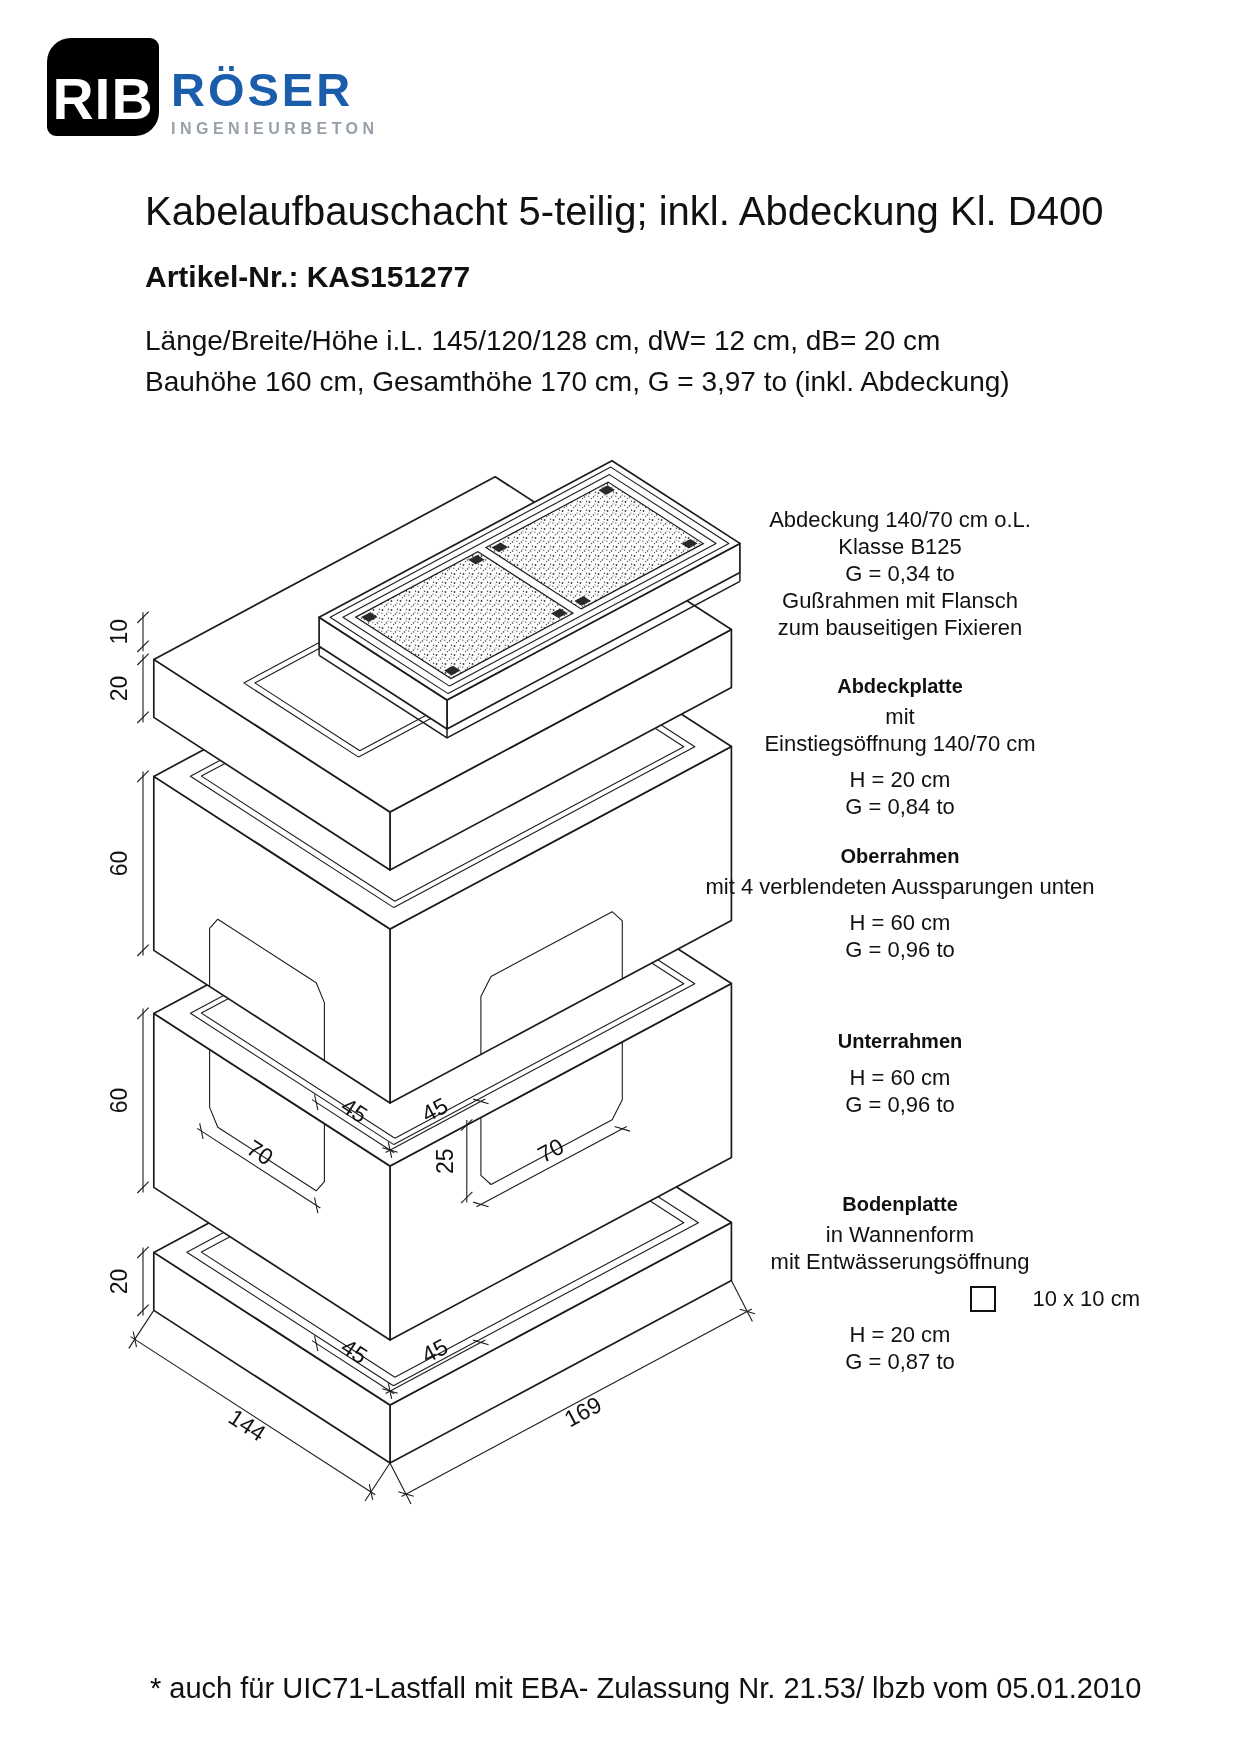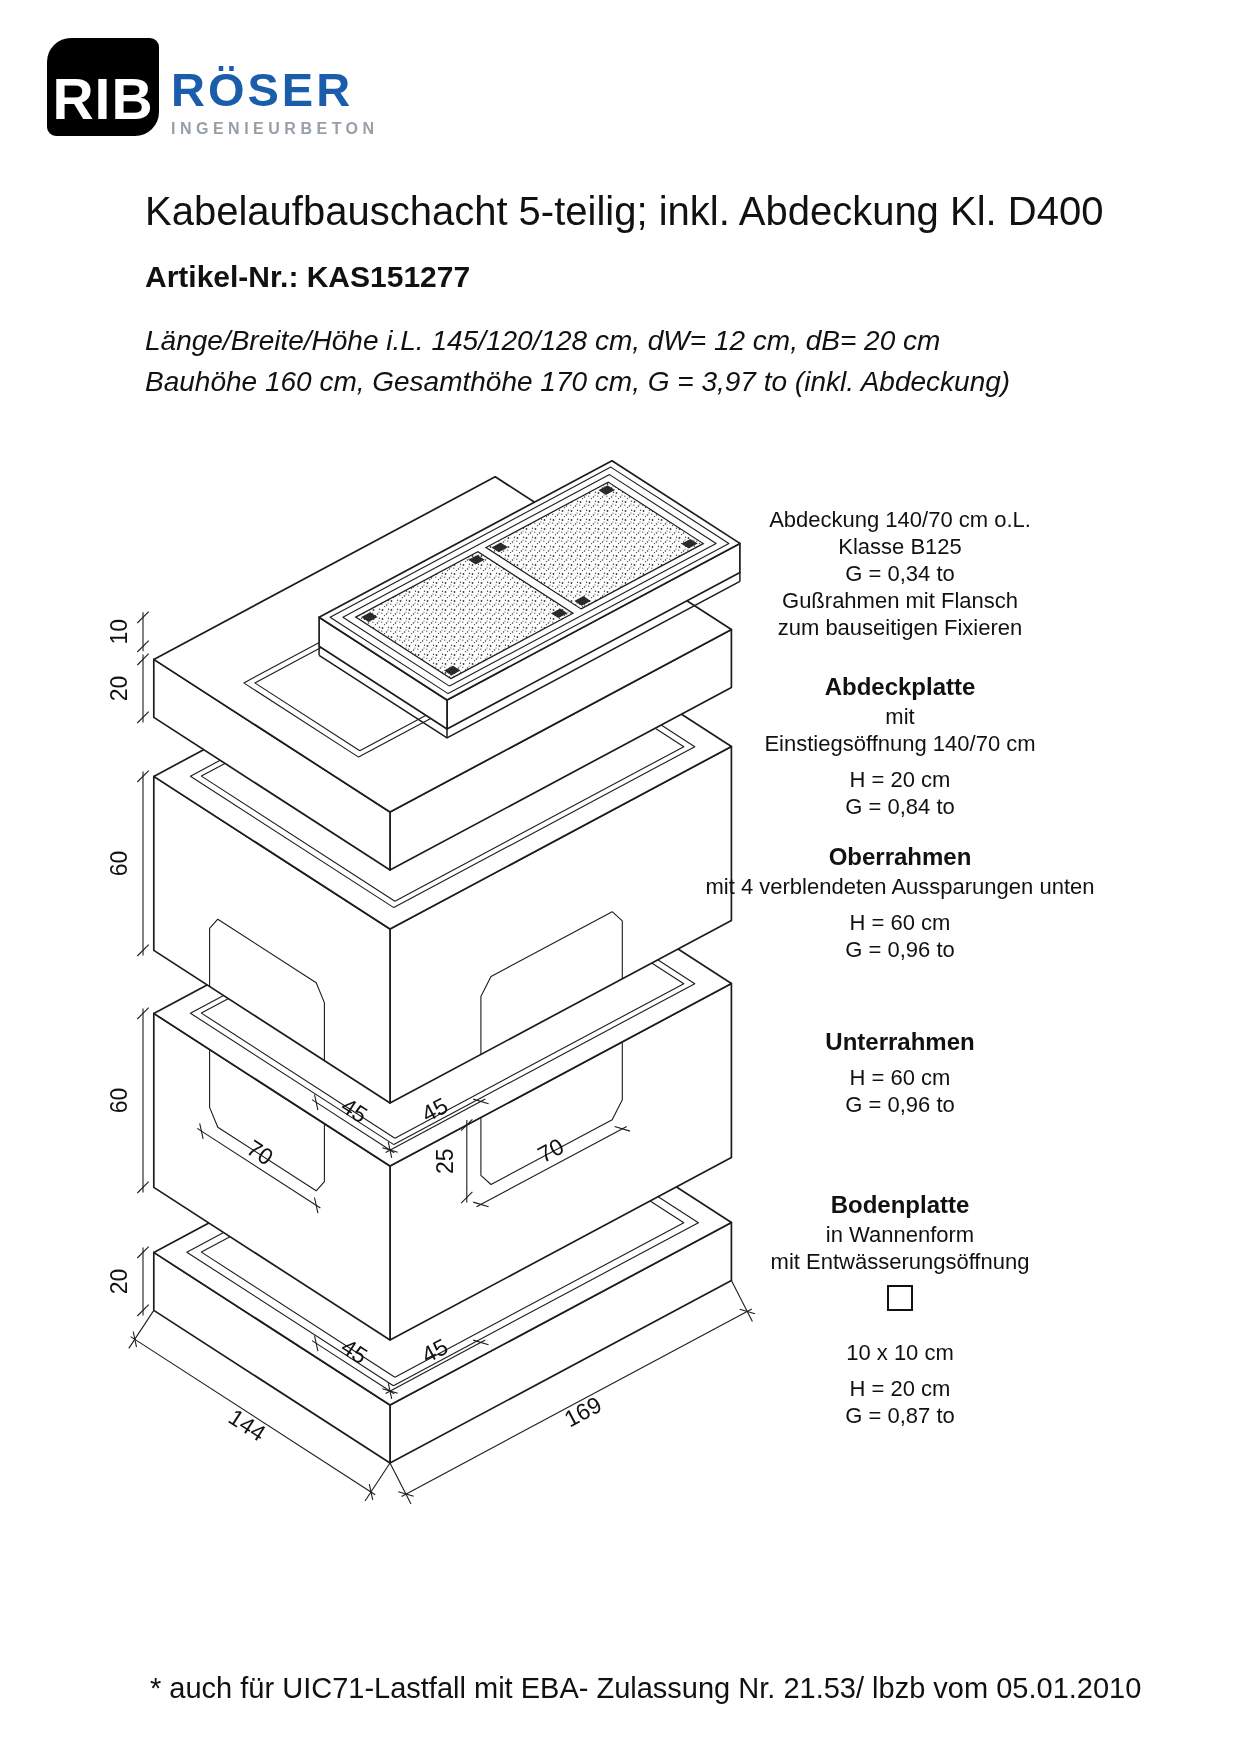--- a/index.html
+++ b/index.html
@@ -12,42 +12,42 @@
              display:flex;align-items:flex-end;justify-content:center;}
   .logo-mark span{color:#fff;font-size:57px;font-weight:800;letter-spacing:1px;line-height:1;
                   padding-bottom:8px;}
   .logo-text{margin-left:12px;padding-top:28px;}
   .logo-name{font-size:47px;font-weight:700;color:#1a5dab;letter-spacing:3px;line-height:1;}
   .logo-sub{font-size:16px;font-weight:700;color:#97a0a8;letter-spacing:4.5px;margin-top:7px;}
 
   
   .title{position:absolute;left:145px;top:189px;font-size:40px;font-weight:400;white-space:nowrap;}
   .article{position:absolute;left:145px;top:260px;font-size:30px;font-weight:700;}
-  .specs{position:absolute;left:145px;top:320px;font-size:28px;line-height:41px;font-style:italic;}
+  .specs{position:absolute;left:145px;top:320px;font-size:28px;line-height:41px;}
   .specs div{white-space:nowrap;}
 
   
   .drawing{position:absolute;left:75px;top:455px;width:700px;height:1060px;}
   .drawing svg{width:100%;height:100%;}
   .face{fill:#fff;stroke:#1c1c1c;stroke-width:1.7;stroke-linejoin:round;}
   .thin{fill:none;stroke:#1c1c1c;stroke-width:1.1;stroke-linejoin:round;}
   .edge{fill:none;stroke:#1c1c1c;stroke-width:1.5;}
   .panel{fill:url(#stip);stroke:#1c1c1c;stroke-width:1.2;}
   .mark{fill:#2a2a2a;stroke:none;}
   .dim{stroke:#1c1c1c;stroke-width:1.1;fill:none;}
   .dimtext{font:23px "Liberation Sans",sans-serif;fill:#111;text-anchor:middle;}
   .dot{fill:#3a3a3a;}
 
   
   .labels{position:absolute;left:660px;top:4px;width:480px;height:1755px;margin-top:24px;}
   .pblock{position:absolute;left:0;width:100%;text-align:center;font-size:22px;line-height:27px;}
-  .pblock .ptitle{font-size:24px;font-weight:700;margin-bottom:3px;white-space:nowrap;}
+  .pblock .ptitle{font-size:20px;font-weight:700;margin-bottom:3px;white-space:nowrap;}
   .pblock .pline{white-space:nowrap;}
   .pblock .gap{margin-top:9px;}
-  .drain-row{display:flex;align-items:center;justify-content:flex-end;gap:28px;margin-top:10px;flex-direction:column;}
+  .drain-row{display:flex;align-items:center;justify-content:flex-end;gap:36px;margin-top:10px;}
   .drain-box{display:inline-block;width:22px;height:22px;border:2px solid #111;background:#fff;}
 
   
   .footnote{position:absolute;left:150px;top:1672px;font-size:29px;white-space:nowrap;}
 </style>
 </head>
 <body>
 
 <div class="page">
 

